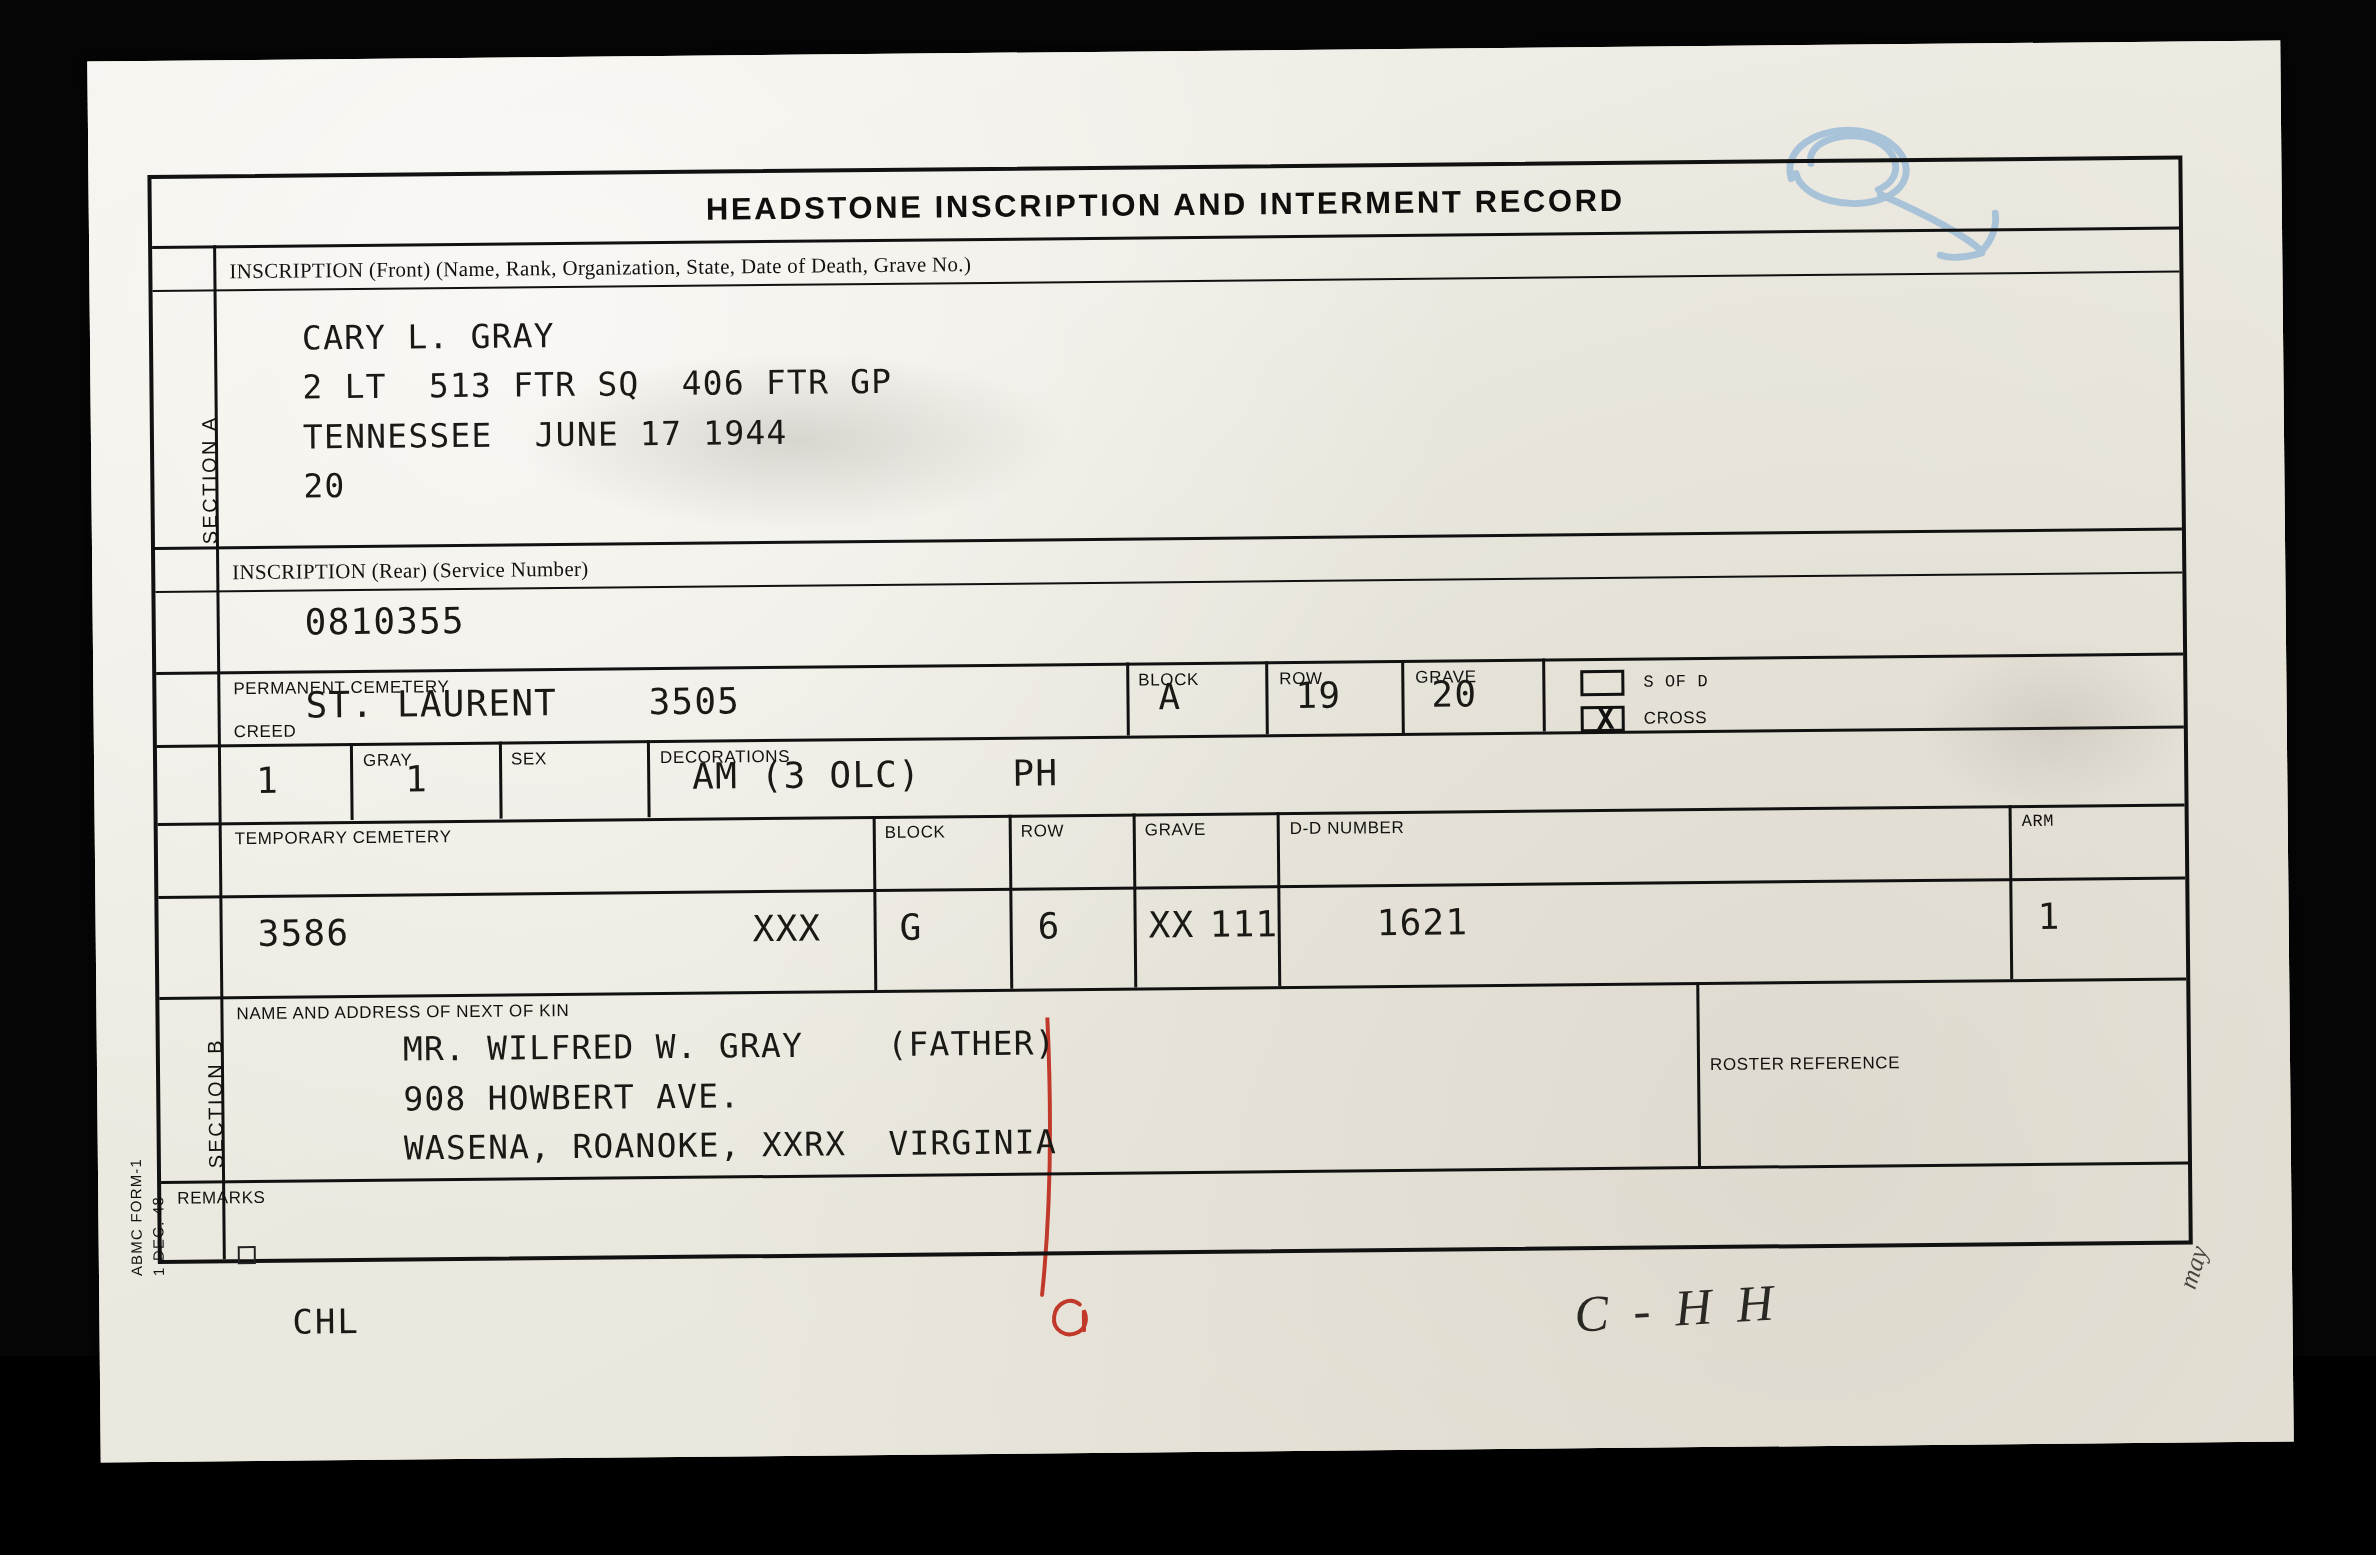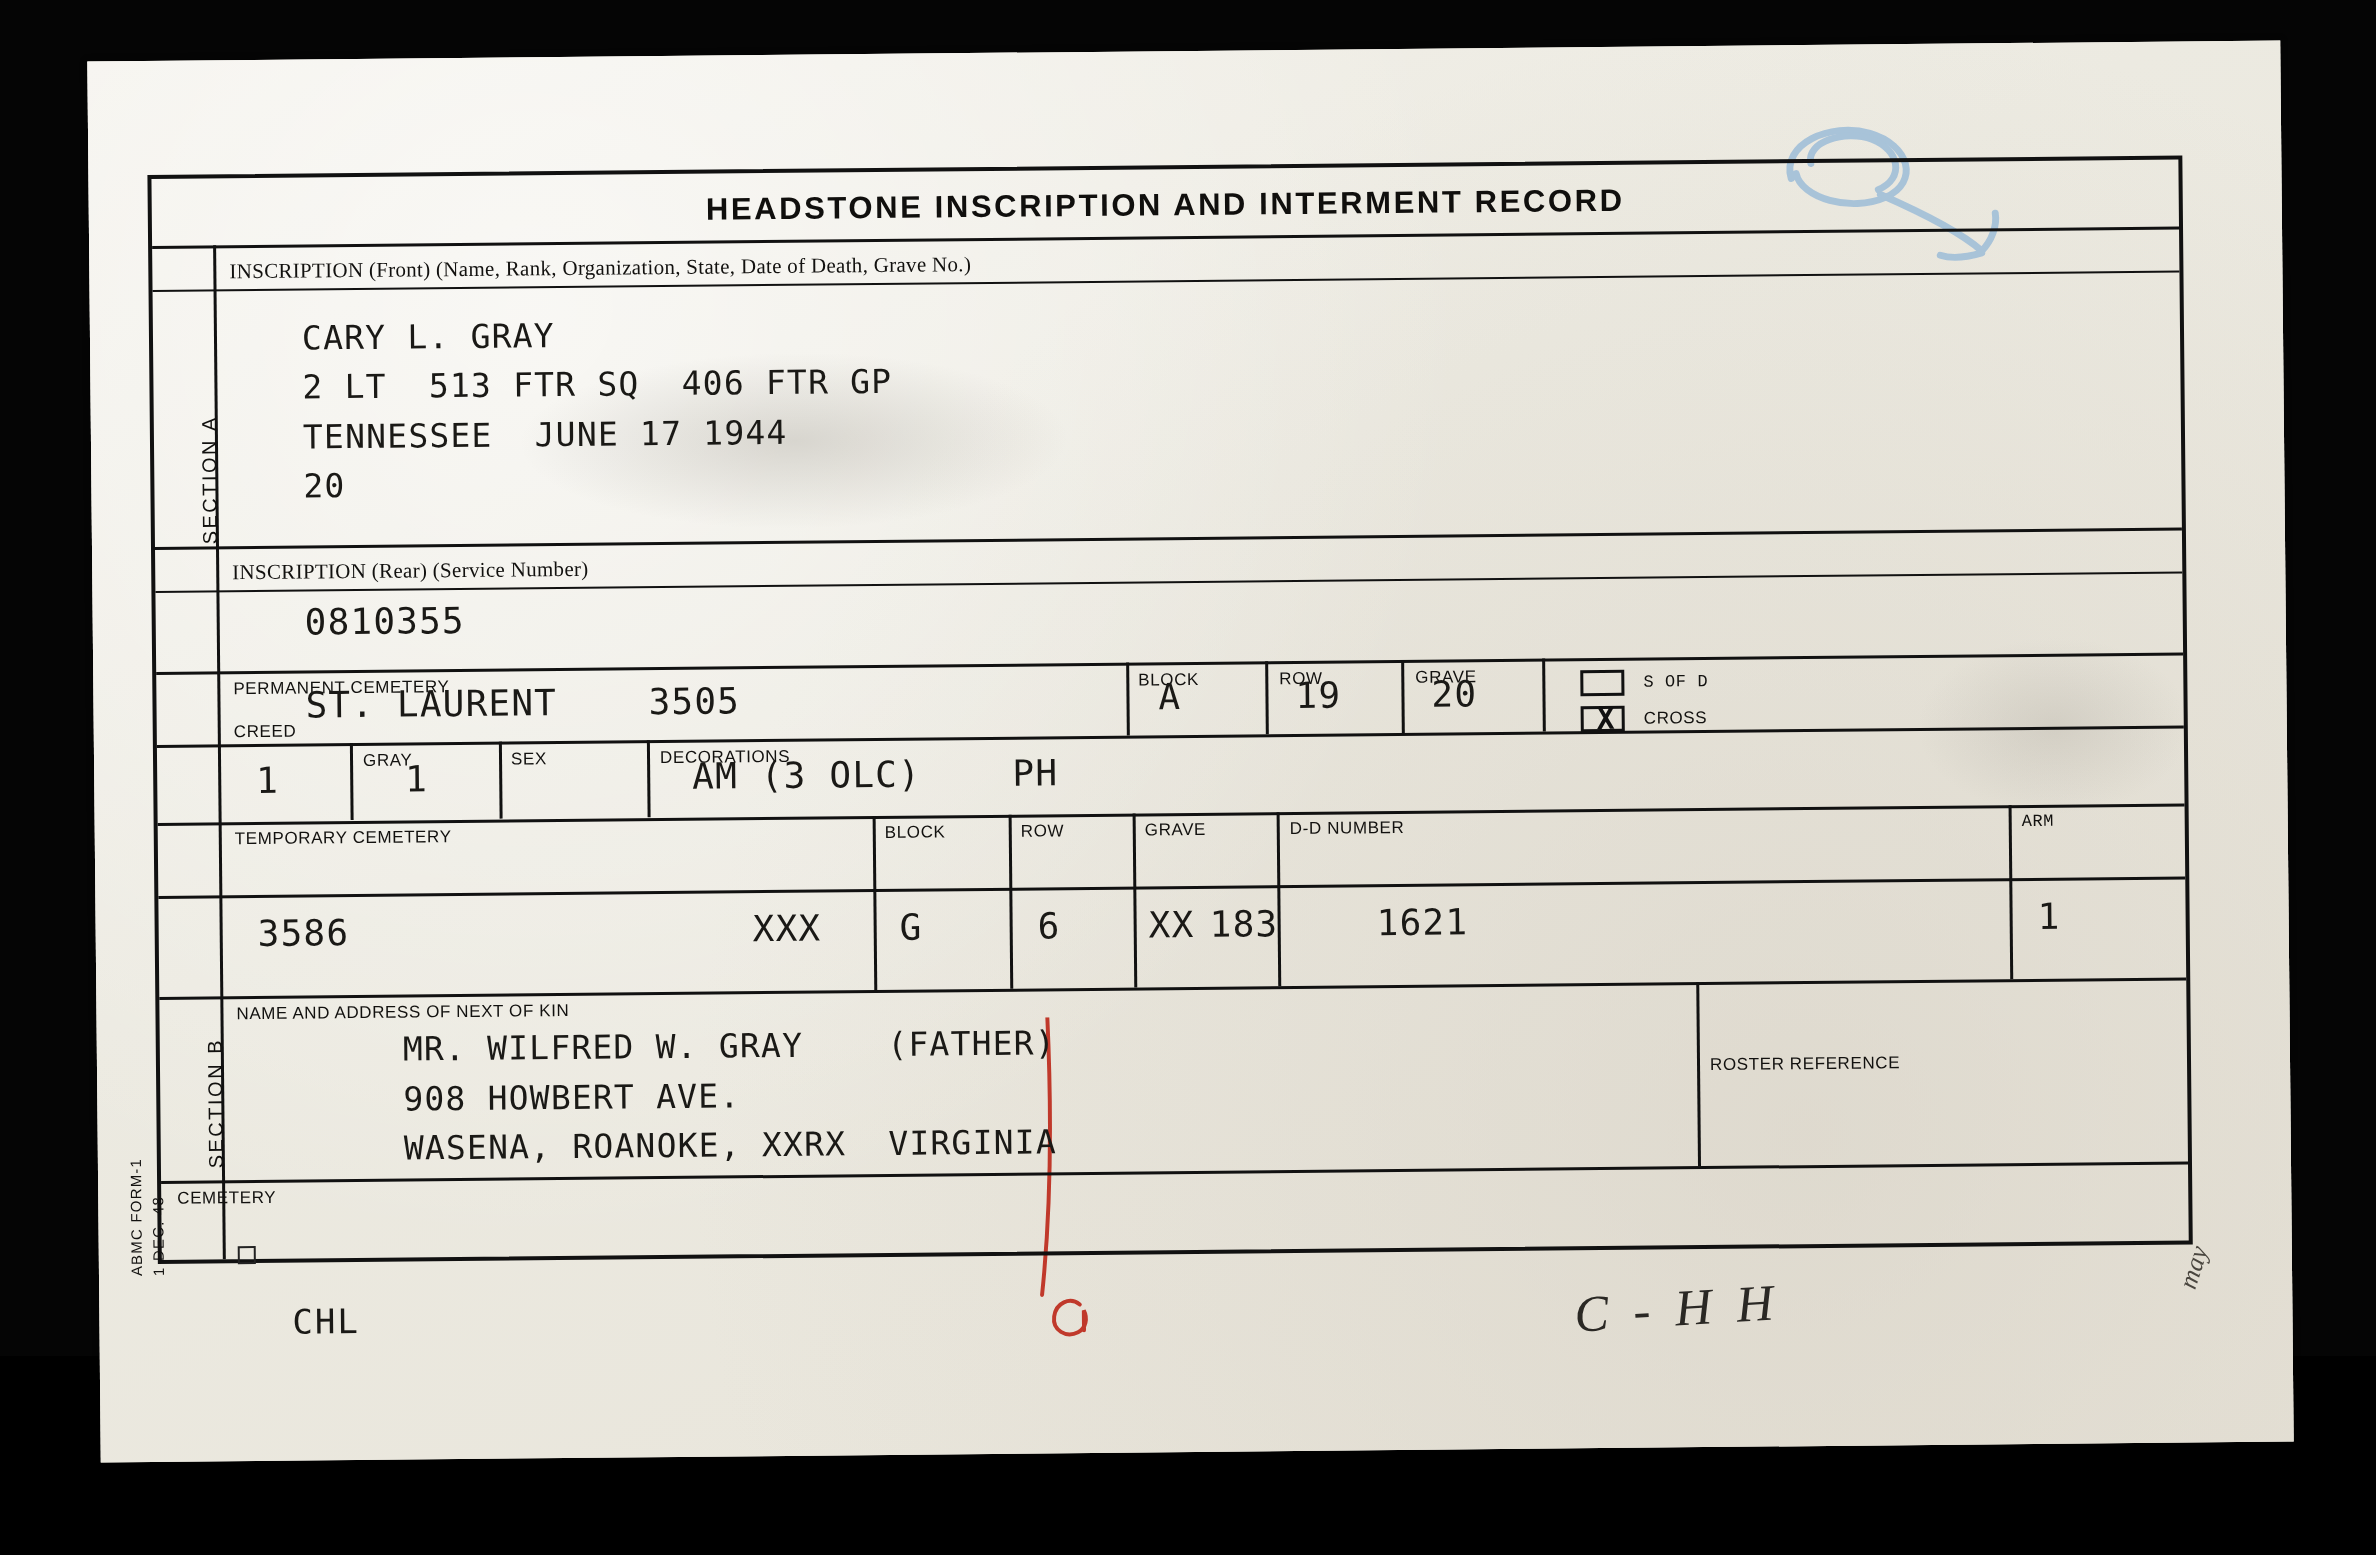--- a/index.html
+++ b/index.html
@@ -292,21 +292,21 @@
 
       <div class="smallcap" style="left:77px; top:651px;">TEMPORARY CEMETERY</div>
       <div class="smallcap" style="left:727px; top:651px;">BLOCK</div>
       <div class="smallcap" style="left:863px; top:651px;">ROW</div>
       <div class="smallcap" style="left:987px; top:651px;">GRAVE</div>
       <div class="smallcap" style="left:1132px; top:651px;">D-D NUMBER</div>
       <div class="smallcap" style="left:1864px; top:651px;font-family:Liberation Mono, monospace;">ARM</div>
 
       <div class="smallcap" style="left:77px; top:826px;">NAME AND ADDRESS OF NEXT OF KIN</div>
       <div class="smallcap" style="left:1550px; top:891px;">ROSTER REFERENCE</div>
-      <div class="smallcap" style="left:16px; top:1010px;">CEMETERY</div>
+      <div class="smallcap" style="left:16px; top:1010px;">REMARKS</div>
 
       <div class="typed" style="left:149px; top:141px;">CARY L. GRAY</div>
       <div class="typed" style="left:149px; top:190px;">2 LT  513 FTR SQ  406 FTR GP</div>
       <div class="typed" style="left:149px; top:240px;">TENNESSEE  JUNE 17 1944</div>
       <div class="typed" style="left:149px; top:289px;">20</div>
 
       <div class="typed big" style="left:149px; top:424px;">0810355</div>
 
       <div class="typed big" style="left:149px; top:507px;">ST. LAURENT    3505</div>
       <div class="typed big" style="left:1002px; top:507px;">A</div>
@@ -323,21 +323,21 @@
       <div class="typed big" style="left:99px; top:582px;">1</div>
       <div class="typed big" style="left:248px; top:582px;">1</div>
       <div class="typed big" style="left:384px; top:582px;"></div>
       <div class="typed big" style="left:535px; top:582px;">AM (3 OLC)    PH</div>
 
       <div class="typed big" style="left:99px; top:735px;">3586</div>
       <div class="typed big" style="left:594px; top:735px;">XXX</div>
       <div class="typed big" style="left:741px; top:735px;">G</div>
       <div class="typed big" style="left:879px; top:735px;">6</div>
       <div class="typed big" style="left:990px; top:735px;">XX</div>
-      <div class="typed big" style="left:1051px; top:735px;">183</div>
+      <div class="typed big" style="left:1051px; top:735px;">111</div>
       <div class="typed big" style="left:1218px; top:735px;">1621</div>
       <div class="typed big" style="left:1879px; top:735px;">1</div>
 
       <div class="typed" style="left:243px; top:853px;">MR. WILFRED W. GRAY    (FATHER)</div>
       <div class="typed" style="left:243px; top:903px;">908 HOWBERT AVE.</div>
       <div class="typed" style="left:243px; top:952px;">WASENA, ROANOKE, XXRX  VIRGINIA</div>
 
       <div class="typed" style="left:1550px; top:931px;"></div>
       <div class="typed" style="left:89px; top:1036px;"></div>
 

